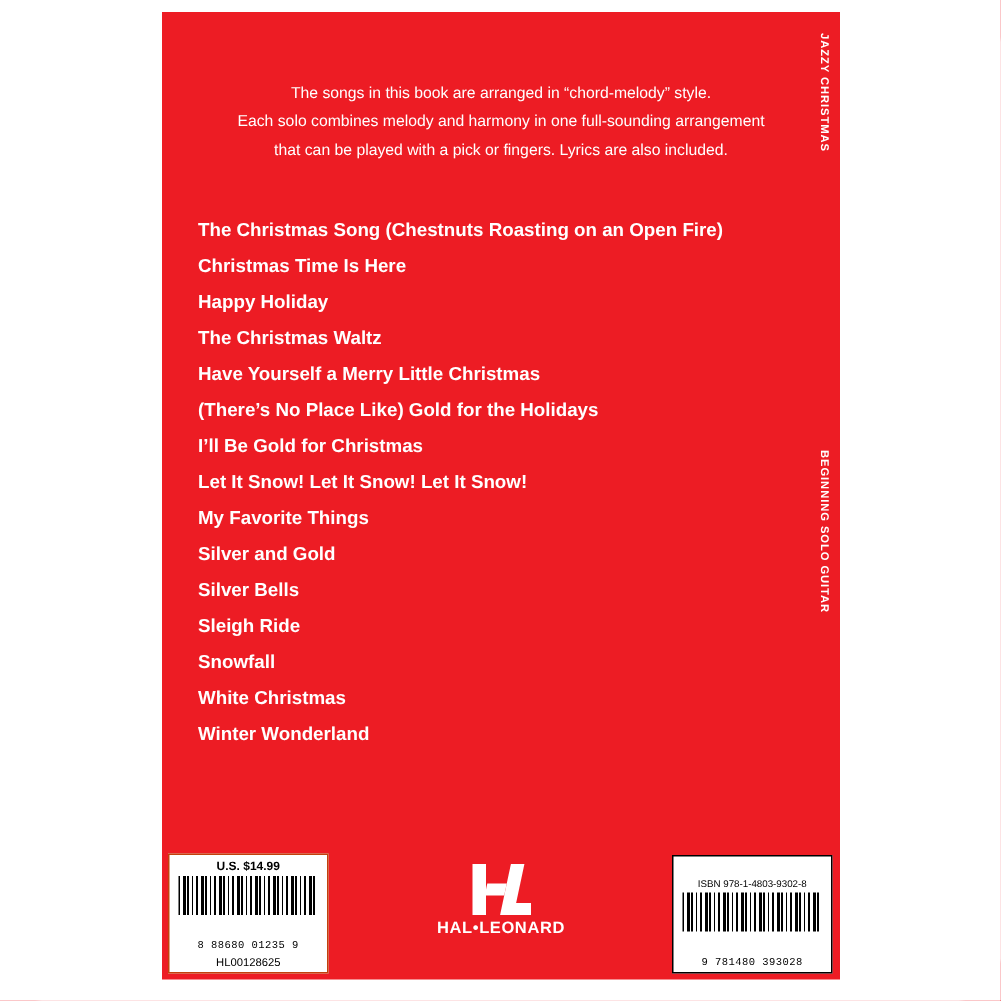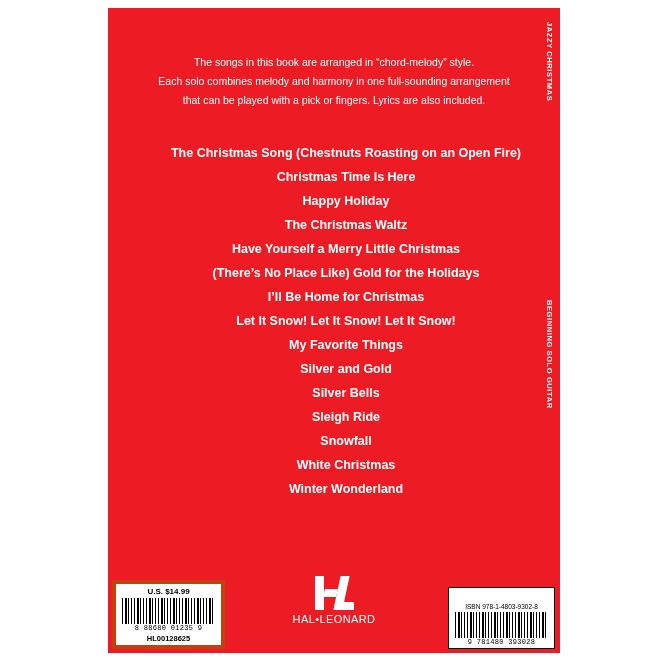--- a/index.html
+++ b/index.html
@@ -56,21 +56,20 @@
     line-height: 19px;
   }
   .intro div { white-space: nowrap; }
 
   
   .songs {
     position: absolute;
     left: 0;
     right: 0;
     top: 133px;
-    text-align: center;
     padding-left: 24px;
   }
   .song {
     color: #ffffff;
     font-size: 12.5px;
     font-weight: bold;
     line-height: 24px;
     white-space: nowrap;
   }
 
@@ -93,32 +92,32 @@
     position: absolute;
     background: #ffffff;
   }
   .hl-mark .b1 { left: 2px;  top: 0px;  width: 9px;  height: 34px; }
   .hl-mark .b2 { left: 11px; top: 13px; width: 13px; height: 8px; transform: skewX(-12deg); }
   .hl-mark .b3 { left: 24px; top: 0px;  width: 9px;  height: 34px; transform: skewX(-12deg); }
   .hl-mark .b4 { left: 24px; top: 26px; width: 17px; height: 8px; }
   .hl-name {
     color: #ffffff;
     font-size: 11px;
-    font-weight: normal;
+    font-weight: bold;
     letter-spacing: 0.4px;
   }
 
   
   .barcode-left {
     position: absolute;
     left: 112px;
     bottom: 18px;
     width: 105px;
     background: #ffffff;
-    border: 4px solid #c2410c;
+    border: 1px solid #c2410c;
     padding: 3px 0 2px 0;
     text-align: center;
   }
   .price {
     font-size: 8px;
     font-weight: bold;
     color: #000000;
     margin-bottom: 2px;
   }
   .bars {
@@ -129,27 +128,27 @@
         #000 0px, #000 1px, #fff 1px, #fff 3px,
         #000 3px, #000 5px, #fff 5px, #fff 6px,
         #000 6px, #000 7px, #fff 7px, #fff 9px,
         #000 9px, #000 10px, #fff 10px, #fff 12px);
   }
   .bc-digits {
     font-family: "Liberation Mono", monospace;
     font-size: 7px;
     color: #000000;
     letter-spacing: 0.3px;
-    margin-top: 0;
+    margin-top: 17px;
   }
   .hl-code {
     font-size: 7.5px;
     color: #000000;
     margin-top: 2px;
-    font-weight: bold;
+    font-weight: normal;
   }
 
   
   .barcode-right {
     position: absolute;
     right: 112px;
     bottom: 18px;
     width: 105px;
     background: #ffffff;
     border: 1px solid #000000;
@@ -178,21 +177,21 @@
       <div>that can be played with a pick or fingers. Lyrics are also included.</div>
     </div>
 
     <div class="songs">
       <div class="song">The Christmas Song (Chestnuts Roasting on an Open Fire)</div>
       <div class="song">Christmas Time Is Here</div>
       <div class="song">Happy Holiday</div>
       <div class="song">The Christmas Waltz</div>
       <div class="song">Have Yourself a Merry Little Christmas</div>
       <div class="song">(There’s No Place Like) Gold for the Holidays</div>
-      <div class="song">I’ll Be Home for Christmas</div>
+      <div class="song">I’ll Be Gold for Christmas</div>
       <div class="song">Let It Snow! Let It Snow! Let It Snow!</div>
       <div class="song">My Favorite Things</div>
       <div class="song">Silver and Gold</div>
       <div class="song">Silver Bells</div>
       <div class="song">Sleigh Ride</div>
       <div class="song">Snowfall</div>
       <div class="song">White Christmas</div>
       <div class="song">Winter Wonderland</div>
     </div>
 

